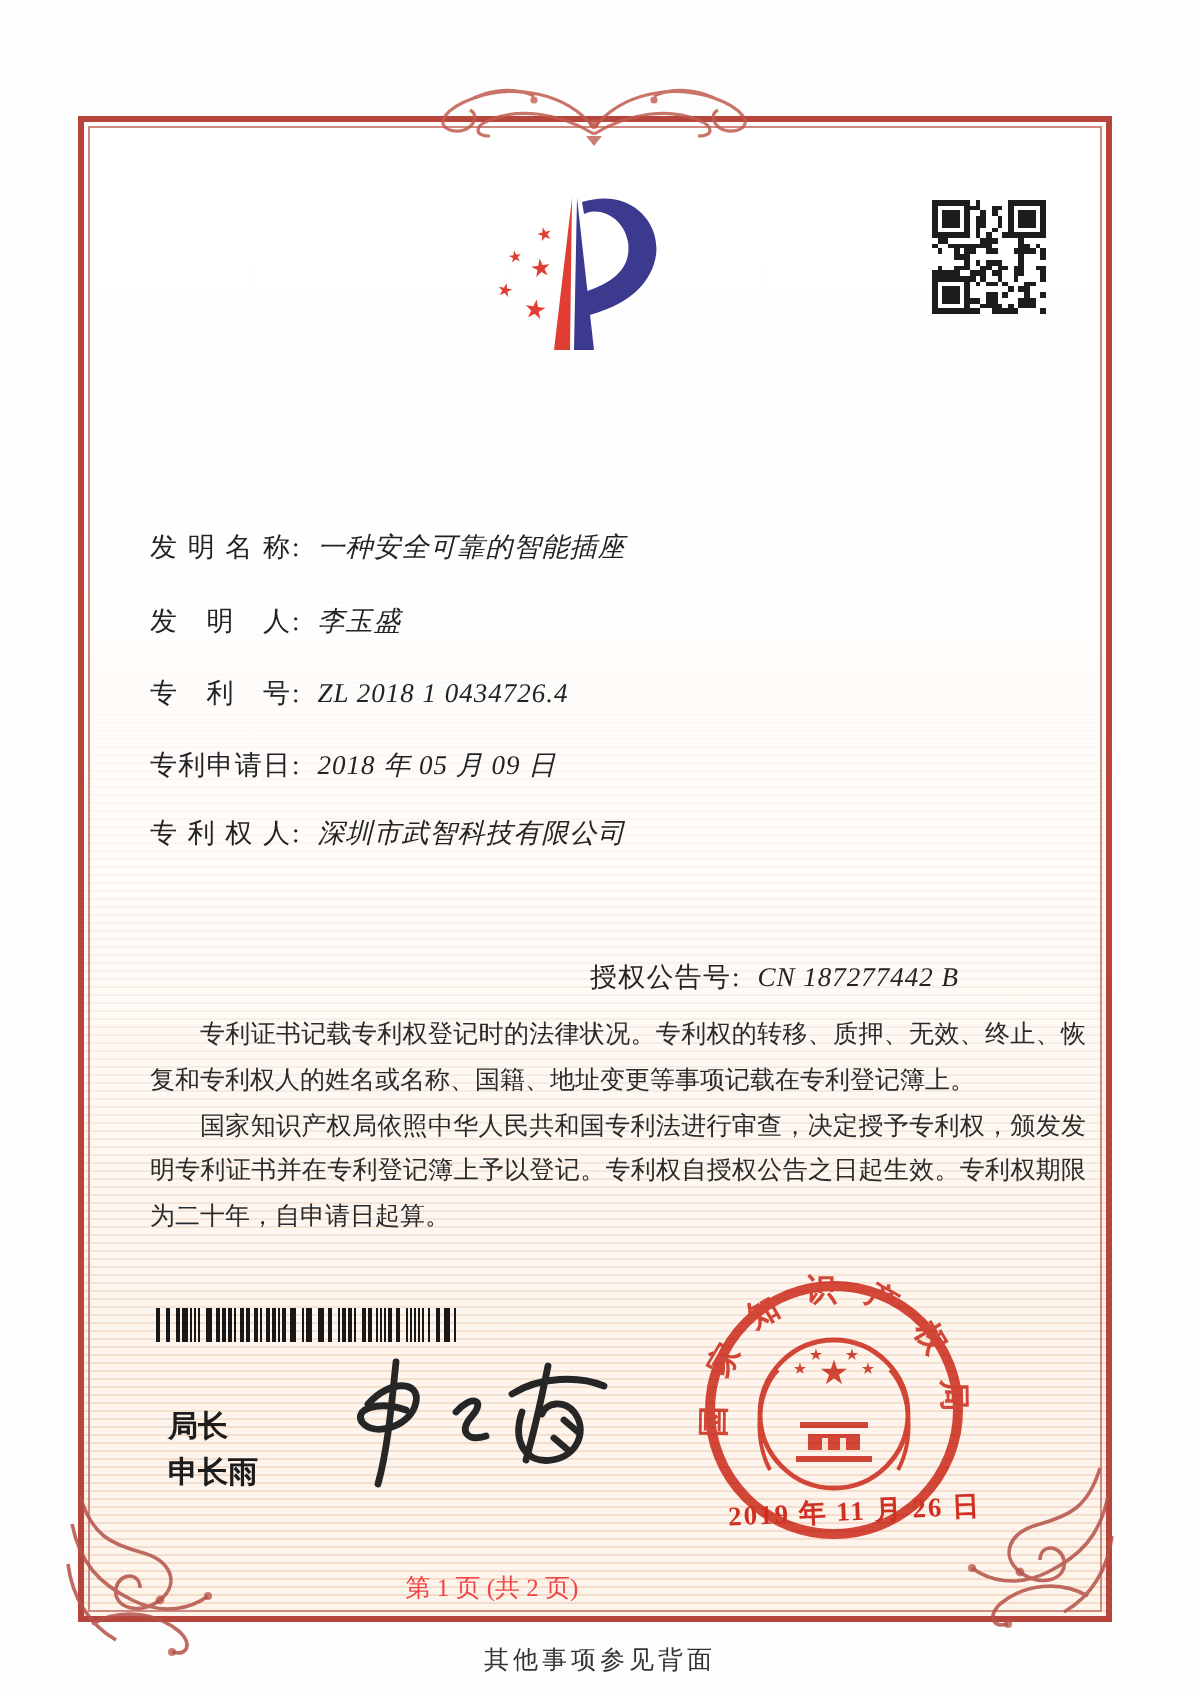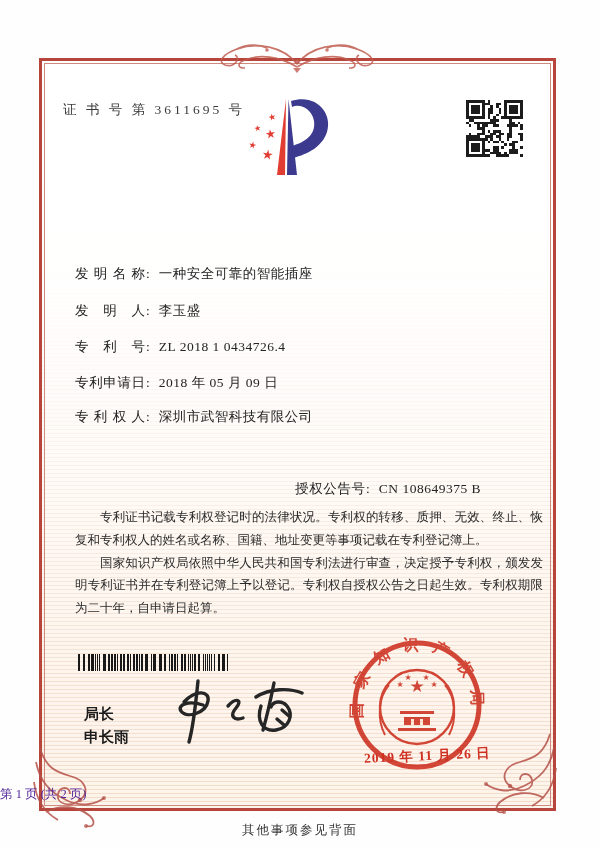--- a/index.html
+++ b/index.html
@@ -23,41 +23,41 @@
       grid-template-columns:repeat(21,1fr);grid-auto-rows:1fr;background:#fff;}
   .qr i{display:block;}
   .qr i.b{background:#1c1c1c;}
 
   .title{left:0;top:194px;width:600px;text-align:center;font-size:30px;font-weight:bold;
          color:#3a3a3a;letter-spacing:19px;text-indent:19px;}
 
   .row{position:absolute;left:75px;font-size:13.5px;color:#232323;white-space:nowrap;}
   .flabel{display:inline-block;width:70px;text-align:justify;text-align-last:justify;}
   .fcolon{display:inline-block;margin:0 9px 0 1px;}
-  .fvalue{letter-spacing:.5px;}
+  .fvalue{letter-spacing:.5px;font-style:italic;}
   .fvalue.wrap{display:inline-block;width:345px;vertical-align:top;white-space:normal;
                word-break:break-all;line-height:1.32;}
 
   .paras{position:absolute;left:75px;top:506px;width:468px;font-size:12.5px;line-height:1.82;
          text-align:justify;color:#2a2a2a;}
   .paras p{margin:0;text-indent:2em;}
 
   .barcode{position:absolute;left:78px;top:654px;width:154px;height:17px;display:flex;}
   .barcode i{display:block;height:100%;}
   .barcode i.b{background:#181818;}
 
   .director{position:absolute;left:84px;top:702px;font-size:15px;color:#1d1d1d;
             font-family:"Liberation Sans","DejaVu Sans",sans-serif;font-weight:600;line-height:1.55;}
   .sig{left:158px;top:676px;width:155px;height:72px;}
 
   .seal{left:347px;top:635px;width:140px;height:140px;mix-blend-mode:multiply;}
   .seal-date{left:364px;top:747px;font-size:13.5px;font-weight:bold;color:#cf3022;
              letter-spacing:1px;transform:rotate(-2.5deg);white-space:nowrap;}
 
-  .page-no{left:0;top:786px;width:492px;text-align:left;font-size:12.5px;color:#4c1d95;}
+  .page-no{left:0;top:786px;width:492px;text-align:center;font-size:12.5px;color:#ef4444;}
   .back-note{left:0;top:822px;width:600px;text-align:center;font-size:12.5px;color:#333;letter-spacing:2px;}
 
   .orn{pointer-events:none;}
 </style>
 </head>
 <body>
 
 <div class="page">
 
   <div class="frame">
@@ -104,21 +104,20 @@
         <path d="M8,40 C10,56 18,70 32,78"></path>
       </g>
       <g fill="#b55249" opacity=".75">
         <circle cx="54" cy="58" r="2.2"></circle>
           <circle cx="78" cy="56" r="2"></circle>
           <circle cx="60" cy="84" r="2"></circle>
       </g>
     </g>
   </svg>
 
-  <div class="abs cert-no">证 书 号 第 3611695 号</div>
 
   <svg class="abs logo" viewBox="0 0 100 88">
     <polygon points="46,6 37,82 45,82" fill="#e23d33"></polygon>
     <polygon points="48.5,6 47,82 57,82" fill="#3c3a8f"></polygon>
     <path d="M51,8 C76,0 93,20 87,39 C82,54 68,61 53,65 L52,53 C65,49 76,42 74,28 C72,16 60,10 52,14 Z" fill="#3c3a8f"></path>
     <g fill="#e23d33" font-family="'DejaVu Sans',sans-serif" text-anchor="middle">
       <text x="33" y="27" font-size="9" transform="rotate(-15 33 27)">★</text>
       <text x="18" y="38" font-size="8" transform="rotate(-10 18 38)">★</text>
       <text x="31" y="45" font-size="12" transform="rotate(-8 31 45)">★</text>
       <text x="12" y="55" font-size="9" transform="rotate(12 12 55)">★</text>
@@ -580,21 +579,21 @@
   <div class="row" style="top:338px">
     <span class="flabel">专利号</span><span class="fcolon">:</span><span class="fvalue">ZL 2018 1 0434726.4</span>
   </div>
   <div class="row" style="top:374px">
     <span class="flabel">专利申请日</span><span class="fcolon">:</span><span class="fvalue">2018 年 05 月 09 日</span>
   </div>
   <div class="row" style="top:408px">
     <span class="flabel">专利权人</span><span class="fcolon">:</span><span class="fvalue">深圳市武智科技有限公司</span>
   </div>
   <div class="row" style="top:480px;left:295px">
-    <span class="flabel">授权公告号</span><span class="fcolon">:</span><span class="fvalue">CN 108649375 B</span>
+    <span class="flabel">授权公告号</span><span class="fcolon">:</span><span class="fvalue">CN 187277442 B</span>
   </div>
 
   <div class="paras">
     <p>专利证书记载专利权登记时的法律状况。专利权的转移、质押、无效、终止、恢复和专利权人的姓名或名称、国籍、地址变更等事项记载在专利登记簿上。</p>
     <p>国家知识产权局依照中华人民共和国专利法进行审查，决定授予专利权，颁发发明专利证书并在专利登记簿上予以登记。专利权自授权公告之日起生效。专利权期限为二十年，自申请日起算。</p>
   </div>
 
   <div class="barcode">
       <i class="b" style="width:2px"></i>
       <i class="w" style="width:3px"></i>

